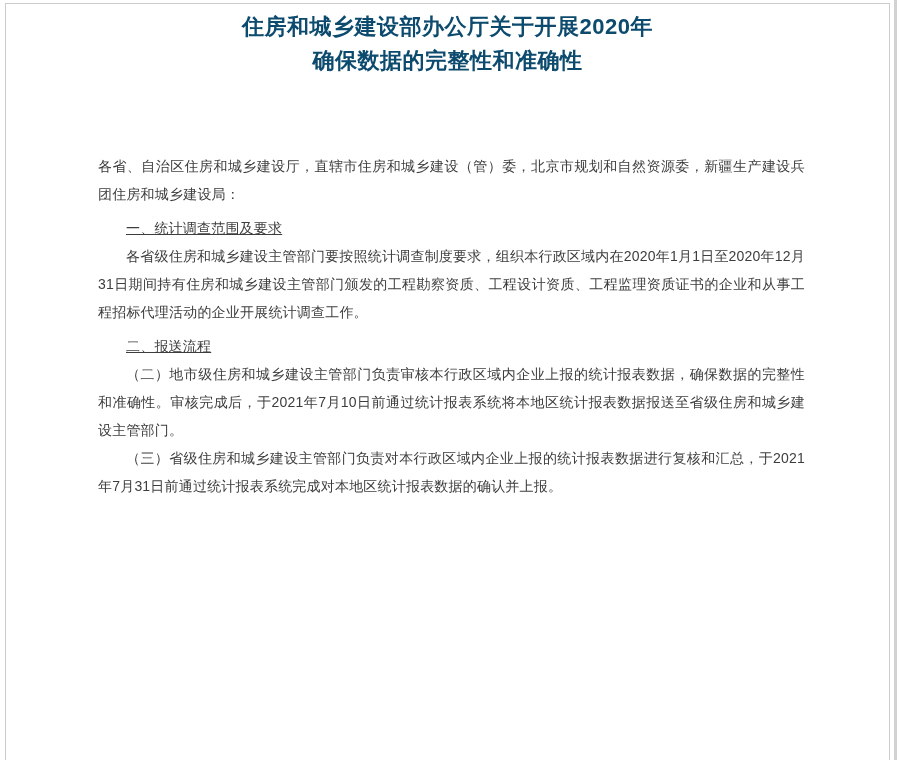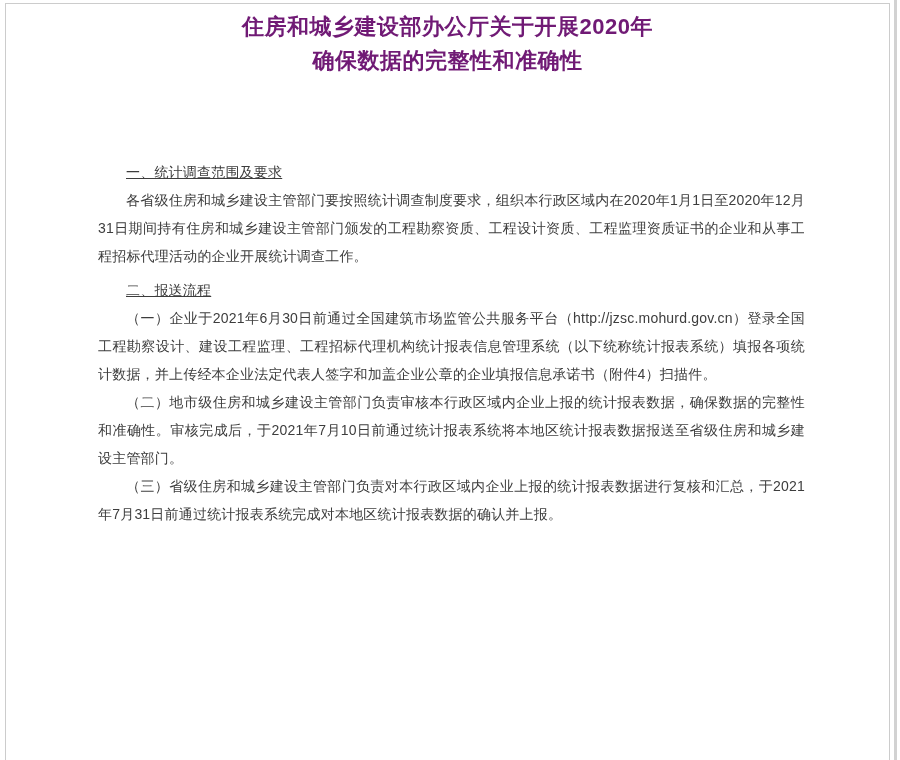--- a/index.html
+++ b/index.html
@@ -26,21 +26,21 @@
     border-left: 1px solid #cccccc;
     border-right: 1px solid #cccccc;
   }
   .doc-title {
     padding-top: 6px;
     text-align: center;
     font-weight: bold;
     font-size: 22px;
     line-height: 34px;
     letter-spacing: 0.5px;
-    color: #701a75;
+    color: #0c4a6e;
   }
   .title-line { display: block; }
   .content {
     padding: 74px 84px 30px 92px;
   }
   .para {
     font-size: 14px;
     line-height: 28px;
     color: #3d3d3d;
     text-align: justify;
@@ -64,29 +64,29 @@
 
 <div class="page">
 
   <div class="doc-title">
     <span class="title-line">住房和城乡建设部办公厅关于开展2020年</span>
     <span class="title-line">确保数据的完整性和准确性</span>
   </div>
 
   <div class="content">
 
+    <div class="para">各省、自治区住房和城乡建设厅，直辖市住房和城乡建设（管）委，北京市规划和自然资源委，新疆生产建设兵团住房和城乡建设局：</div>
 
 
     <div class="para indent heading">一、统计调查范围及要求</div>
 
     <div class="para indent">各省级住房和城乡建设主管部门要按照统计调查制度要求，组织本行政区域内在2020年1月1日至2020年12月31日期间持有住房和城乡建设主管部门颁发的工程勘察资质、工程设计资质、工程监理资质证书的企业和从事工程招标代理活动的企业开展统计调查工作。</div>
 
     <div class="para indent heading">二、报送流程</div>
 
-    <div class="para indent">（一）企业于2021年6月30日前通过全国建筑市场监管公共服务平台（http://jzsc.mohurd.gov.cn）登录全国工程勘察设计、建设工程监理、工程招标代理机构统计报表信息管理系统（以下统称统计报表系统）填报各项统计数据，并上传经本企业法定代表人签字和加盖企业公章的企业填报信息承诺书（附件4）扫描件。</div>
 
     <div class="para indent">（二）地市级住房和城乡建设主管部门负责审核本行政区域内企业上报的统计报表数据，确保数据的完整性和准确性。审核完成后，于2021年7月10日前通过统计报表系统将本地区统计报表数据报送至省级住房和城乡建设主管部门。</div>
 
     <div class="para indent">（三）省级住房和城乡建设主管部门负责对本行政区域内企业上报的统计报表数据进行复核和汇总，于2021年7月31日前通过统计报表系统完成对本地区统计报表数据的确认并上报。</div>
 
   </div>
 </div>
 
 <div class="scrollbar"></div>
 

